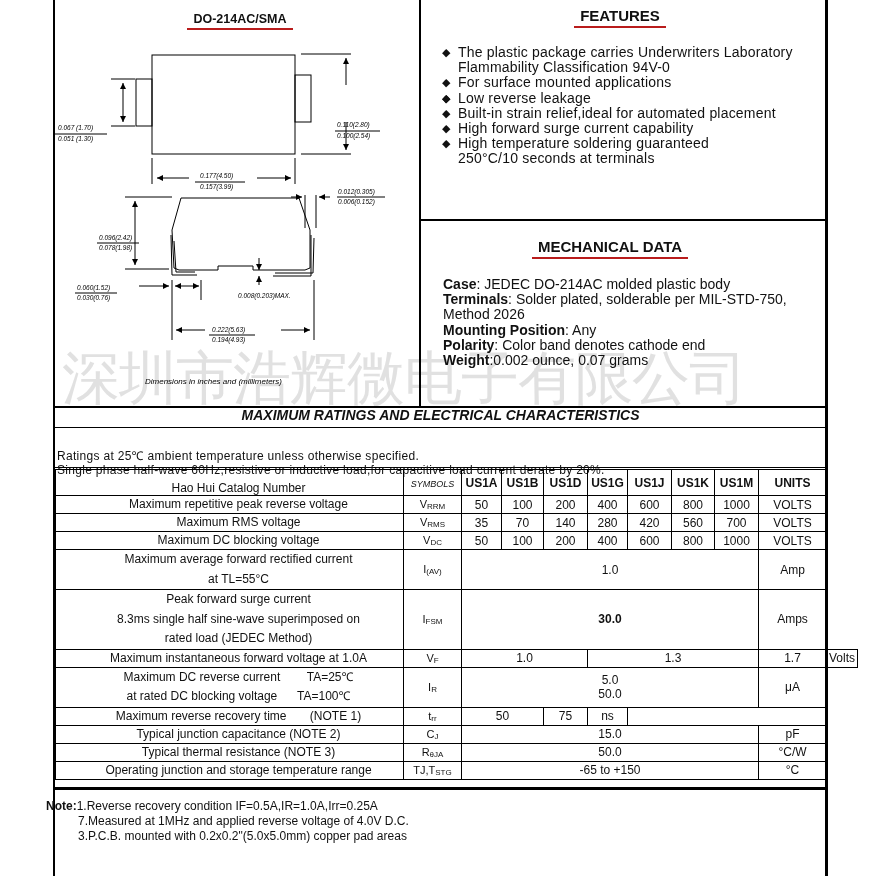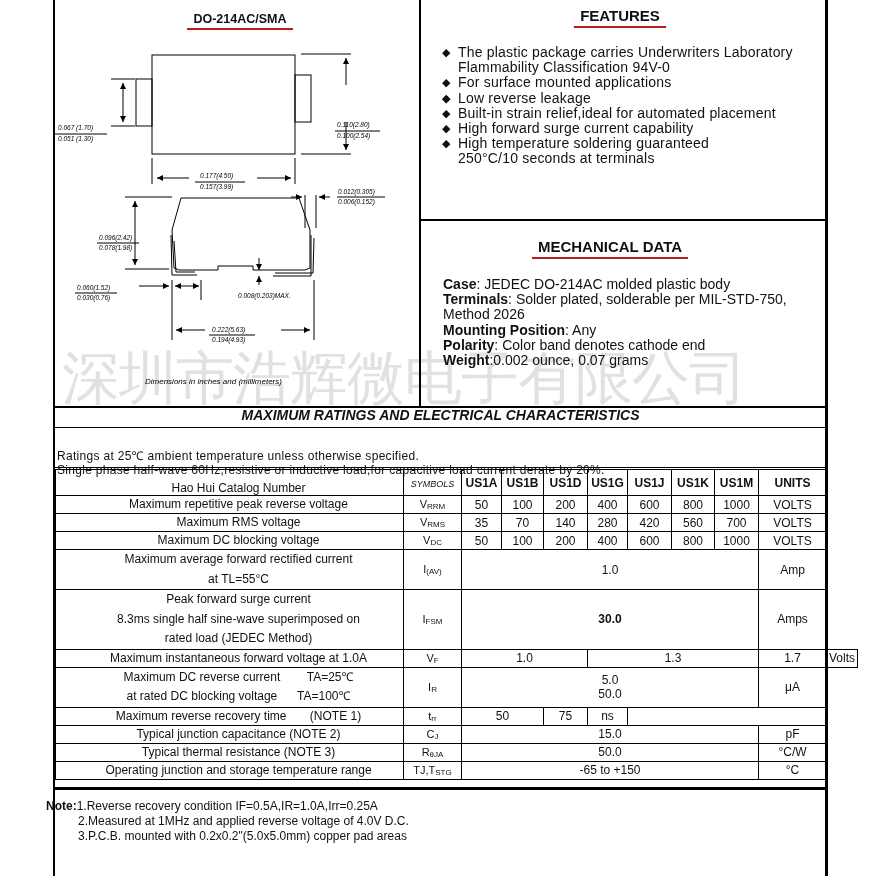--- a/index.html
+++ b/index.html
@@ -289,15 +289,15 @@
         <td class="lab" style="white-space: pre; line-height: 17px;">Operating junction and storage temperature range</td>
         <td class="sym">TJ,T<span class="sub">STG</span></td>
         <td colspan="7" style="white-space: pre; line-height: 14px;">-65 to +150</td>
         <td>°C</td>
       </tr>
     </tbody>
 </table>
 
 <div class="notes">
   <div><b>Note:</b><span>1.Reverse recovery condition IF=0.5A,IR=1.0A,Irr=0.25A</span></div>
-  <div style="padding-left:32px">2.Measured at 1MHz and applied reverse voltage of 4.0V D.C.</div>
+  <div style="padding-left:32px">7.Measured at 1MHz and applied reverse voltage of 4.0V D.C.</div>
   <div style="padding-left:32px">3.P.C.B. mounted with 0.2x0.2"(5.0x5.0mm) copper pad areas</div>
 </div>
 
 </body></html>

